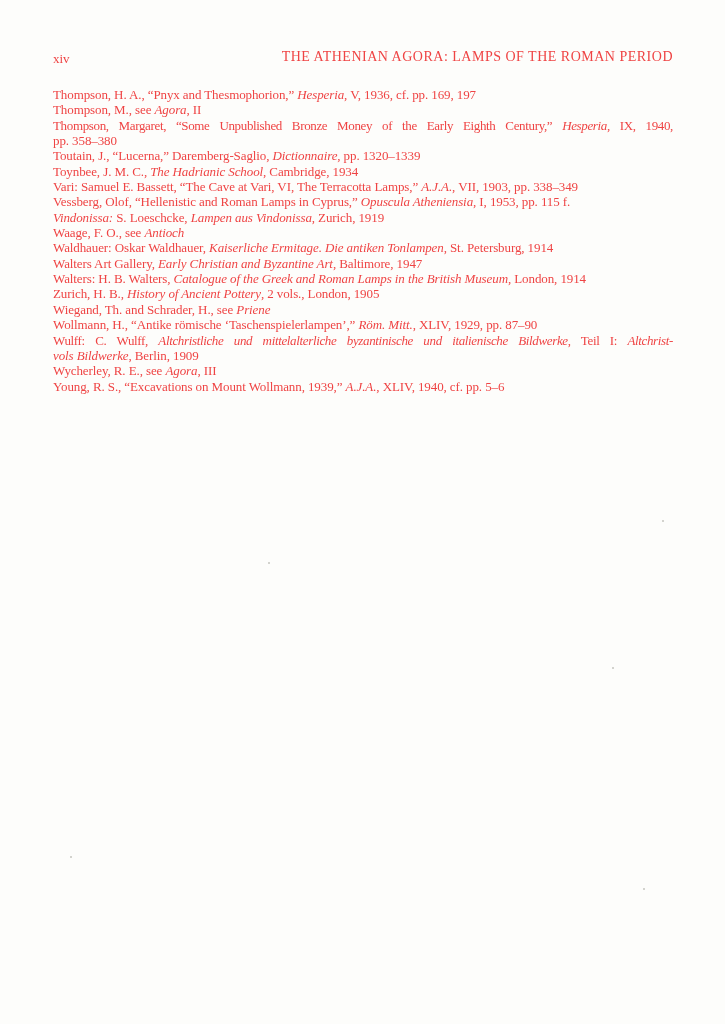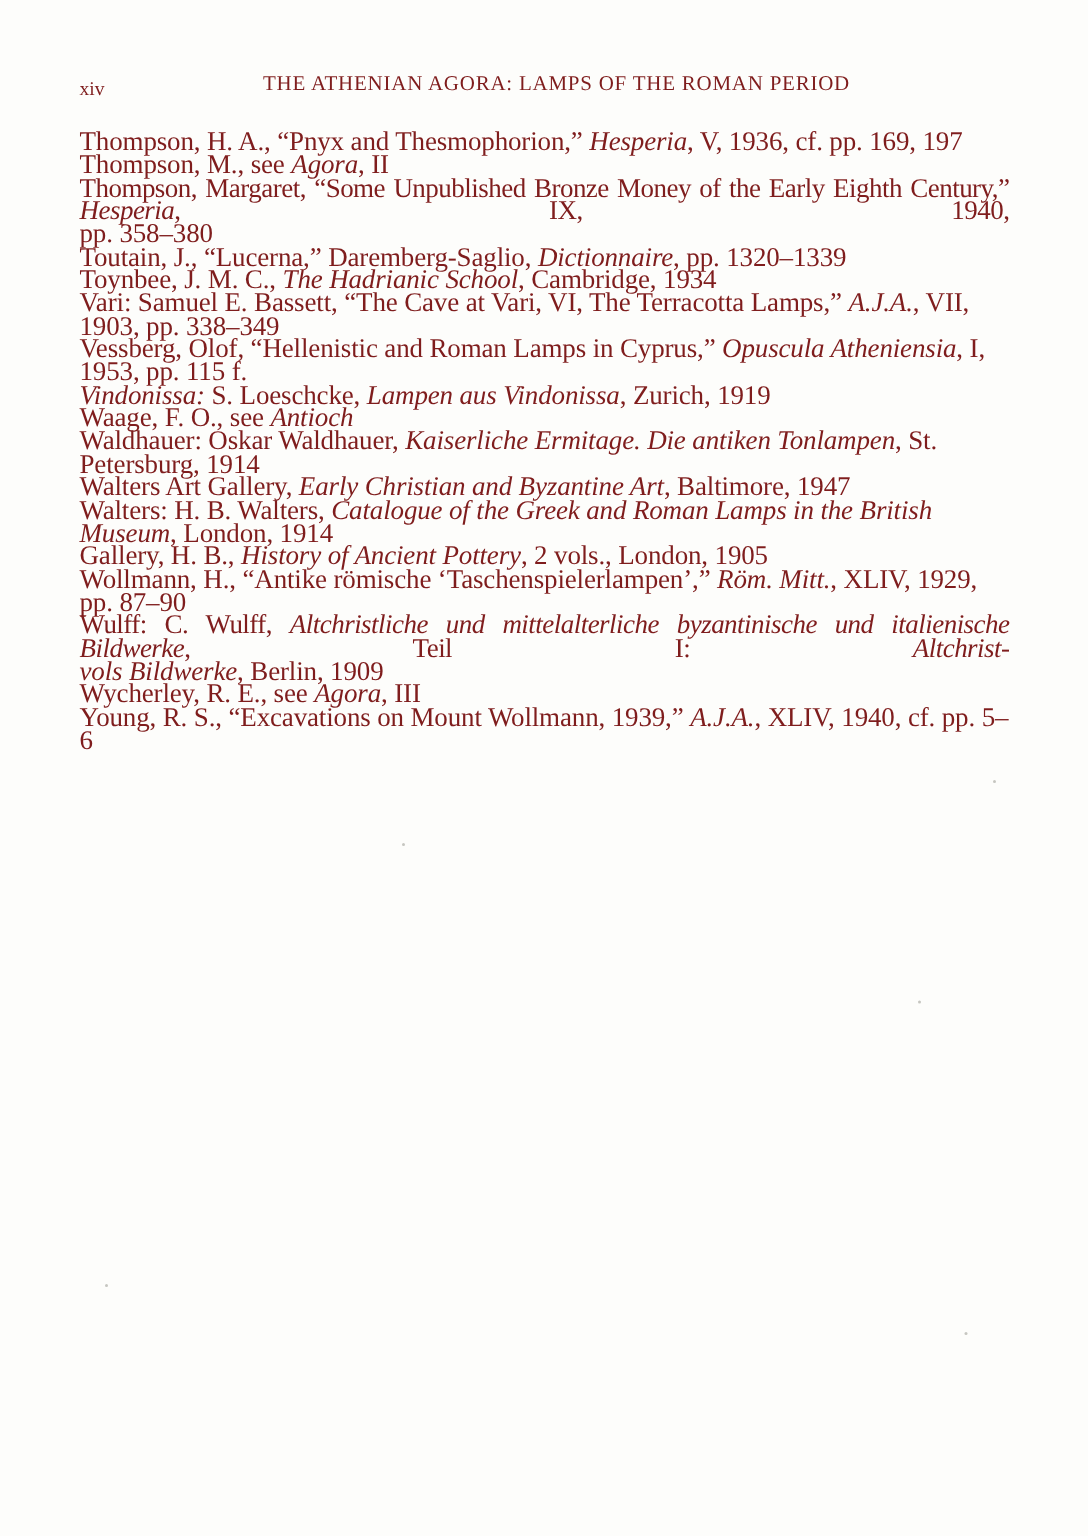--- a/index.html
+++ b/index.html
@@ -3,49 +3,49 @@
 <meta charset="utf-8">
 <style>
   html, body { margin: 0; padding: 0; }
   body { background: #ffffff; }
   .page {
     position: relative;
     width: 725px;
     height: 1024px;
     background: #fdfdfb;
     font-family: "Liberation Serif", "DejaVu Serif", serif;
-    color: #7f1d1d;
+    color: #ef4444;
     overflow: hidden;
   }
   .page-header {
     position: absolute;
     top: 49px;
     left: 53px;
     width: 620px;
     height: 18px;
   }
   .page-number {
     position: absolute;
     left: 0;
     top: 2px;
     font-size: 13px;
   }
   .running-title {
-    text-align: center;
+    text-align: right;
     font-size: 14px;
     letter-spacing: 0.5px;
     padding-left: 16px;
     white-space: nowrap;
   }
   .bibliography {
     position: absolute;
     top: 87px;
     left: 53px;
     width: 620px;
-    font-size: 18px;
+    font-size: 13px;
     line-height: 15.35px;
     letter-spacing: -0.1px;
   }
   .entry { margin: 0; }
   .line { margin: 0; }
   .line.indent { }
   .line.justify {
     text-align: justify;
     text-align-last: justify;
     letter-spacing: -0.35px;
@@ -102,21 +102,24 @@
       <div class="entry">
         <div class="line"><span>Waldhauer: Oskar Waldhauer, </span><em>Kaiserliche Ermitage. Die antiken Tonlampen</em><span>, St. Petersburg, 1914</span></div>
       </div>
       <div class="entry">
         <div class="line"><span>Walters Art Gallery, </span><em>Early Christian and Byzantine Art</em><span>, Baltimore, 1947</span></div>
       </div>
       <div class="entry">
         <div class="line"><span>Walters: H. B. Walters, </span><em>Catalogue of the Greek and Roman Lamps in the British Museum</em><span>, London, 1914</span></div>
       </div>
       <div class="entry">
-        <div class="line"><span>Gallery, H. B., </span><em>History of Ancient Pottery</em><span>, 2 vols., London, 1905</span></div>
+        <div class="line"><span>Zurich, H. B., </span><em>History of Ancient Pottery</em><span>, 2 vols., London, 1905</span></div>
+      </div>
+      <div class="entry">
+        <div class="line"><span>Wiegand, Th. and Schrader, H., see </span><em>Priene</em></div>
       </div>
       <div class="entry">
         <div class="line"><span>Wollmann, H., “Antike römische ‘Taschenspielerlampen’,” </span><em>Röm. Mitt.</em><span>, XLIV, 1929, pp. 87–90</span></div>
       </div>
       <div class="entry">
         <div class="line justify"><span>Wulff: C. Wulff, </span><em>Altchristliche und mittelalterliche byzantinische und italienische Bildwerke</em><span>, Teil I: </span><em>Altchrist-</em></div>
         <div class="line indent"><em>vols Bildwerke</em><span>, Berlin, 1909</span></div>
       </div>
       <div class="entry">
         <div class="line"><span>Wycherley, R. E., see </span><em>Agora</em><span>, III</span></div>

